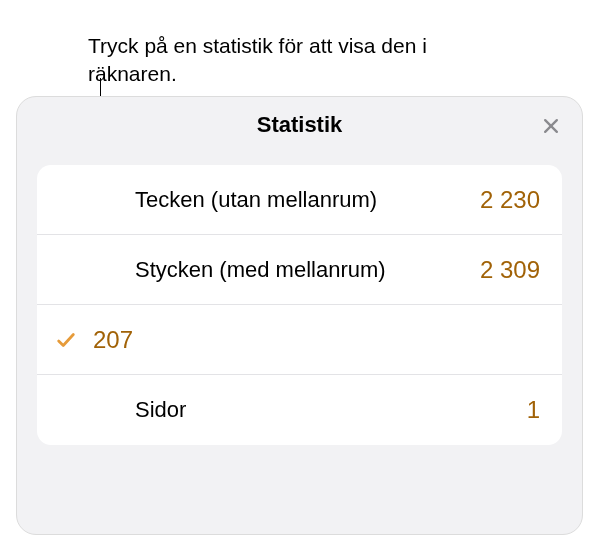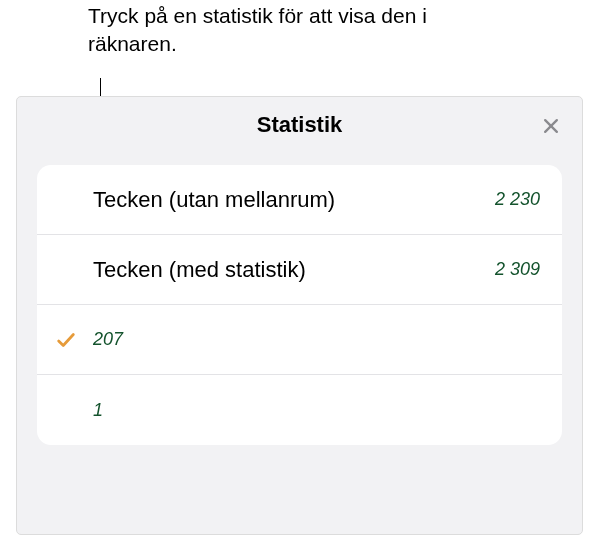--- a/index.html
+++ b/index.html
@@ -9,21 +9,21 @@
     }
     body {
       font-family: -apple-system, BlinkMacSystemFont, "Helvetica Neue", Arial, sans-serif;
       background: #ffffff;
       width: 599px;
       height: 551px;
       position: relative;
     }
     .callout-text {
       position: absolute;
-      top: 2px;
+      top: 32px;
       left: 88px;
       font-size: 21px;
       color: #000;
       line-height: 1.35;
       max-width: 350px;
     }
     .callout-line {
       position: absolute;
       background: #000;
     }
@@ -39,21 +39,21 @@
       width: 2px;
       height: 1px;
     }
     .panel {
       position: absolute;
       top: 96px;
       left: 16px;
       right: 16px;
       bottom: 16px;
       background: #f2f2f4;
-      border-radius: 5px;
+      border-radius: 20px;
       border: 1px solid #dcdcdc;
       overflow: hidden;
     }
     .panel-header {
       position: relative;
       height: 56px;
       display: flex;
       align-items: center;
       justify-content: center;
     }
@@ -105,26 +105,26 @@
       align-items: center;
     }
     .checkmark svg {
       width: 22px;
       height: 22px;
     }
     .row-label {
       font-size: 22px;
       color: #000;
       flex: 1;
+      margin-left: 42px;
     }
     .row-value {
-      font-size: 18px;
-      color: #14532d;
+      font-size: 24px;
+      color: #a16207;
       font-variant-numeric: tabular-nums;
-      font-style: italic;
     }
   </style>
 </head>
 <body>
 
 <div class="callout-text">Tryck på en statistik för att visa den i räknaren.</div>
 <div class="callout-line callout-line-vertical"></div>
 <div class="callout-line callout-line-horizontal"></div>
 
 <div class="panel">
@@ -137,28 +137,29 @@
       </svg>
     </div>
   </div>
 
   <div class="list-container">
     <div class="list-row">
       <span class="row-label">Tecken (utan mellanrum)</span>
       <span class="row-value">2 230</span>
     </div>
     <div class="list-row">
-      <span class="row-label">Tecken (med statistik)</span>
+      <span class="row-label">Stycken (med mellanrum)</span>
       <span class="row-value">2 309</span>
     </div>
     <div class="list-row">
       <span class="checkmark">
         <svg viewBox="0 0 24 24">
           <polyline points="4,13 9,18 20,6" fill="none" stroke="currentColor" stroke-width="3" stroke-linecap="round" stroke-linejoin="round"></polyline>
         </svg>
       </span>
       <span class="row-value">207</span>
     </div>
     <div class="list-row">
+      <span class="row-label">Sidor</span>
       <span class="row-value">1</span>
     </div>
   </div>
 </div>
 
 </body></html>

